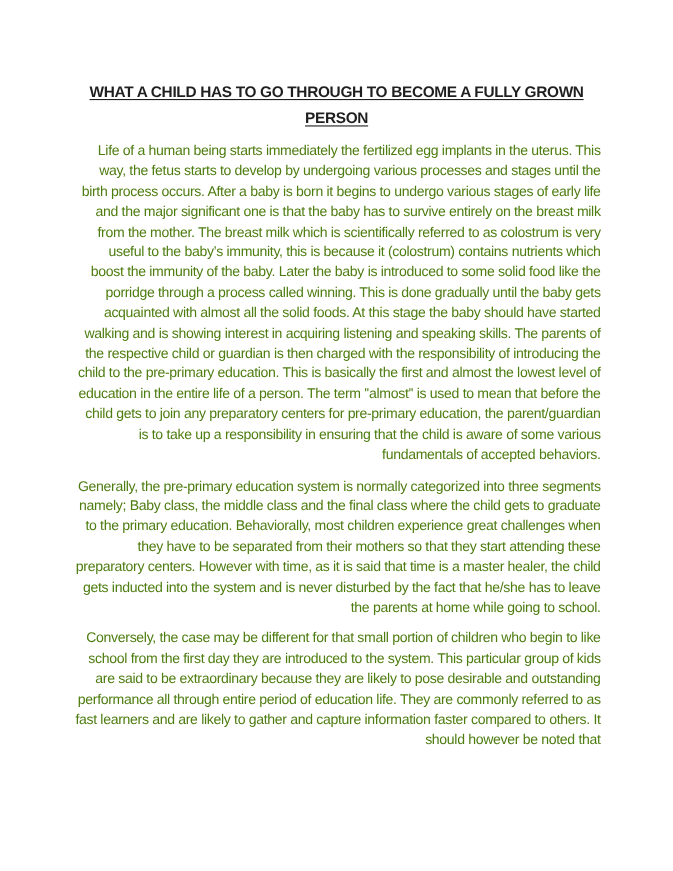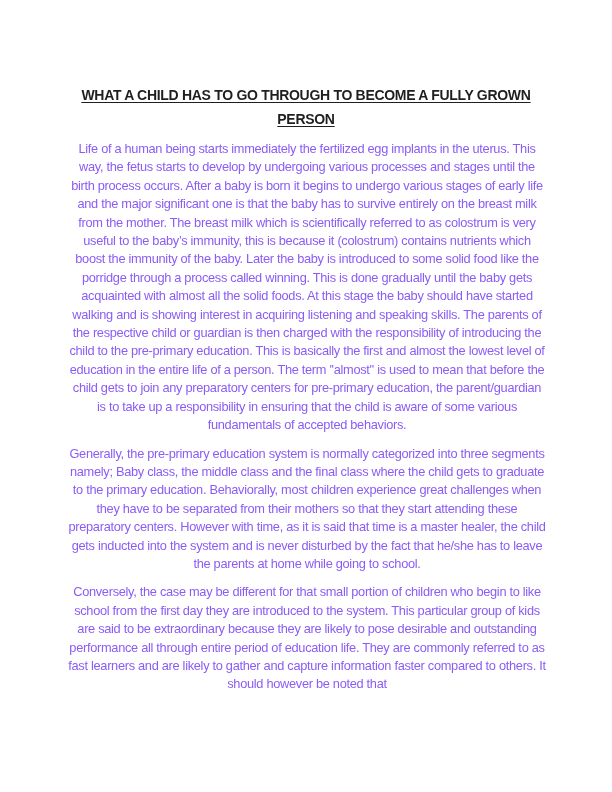--- a/index.html
+++ b/index.html
@@ -14,40 +14,40 @@
     overflow: hidden;
   }
   .page {
     position: relative;
     width: 612px;
     height: 792px;
     background: #ffffff;
     box-sizing: border-box;
   }
   .doc-title {
-    margin: 12px 68px 0 68px;
+    margin: 0 68px 0 68px;
     padding-top: 71px;
     width: 476px;
     text-align: center;
     font-size: 14px;
     line-height: 24px;
     font-weight: bold;
     letter-spacing: -0.3px;
     text-decoration: underline;
     text-underline-offset: 2px;
     color: #1f1f1f;
   }
   .doc-body {
     margin: 9px 68px 0 68px;
     width: 478px;
-    color: #8b5cf6;
+    color: #4d7c0f;
     font-size: 12.8px;
     line-height: 18.4px;
     letter-spacing: -0.3px;
-    text-align: center;
+    text-align: right;
   }
   .doc-body p {
     margin: 0 0 10px 0;
     padding: 0;
   }
 </style>
 </head>
 <body>
 
 <div class="page">

